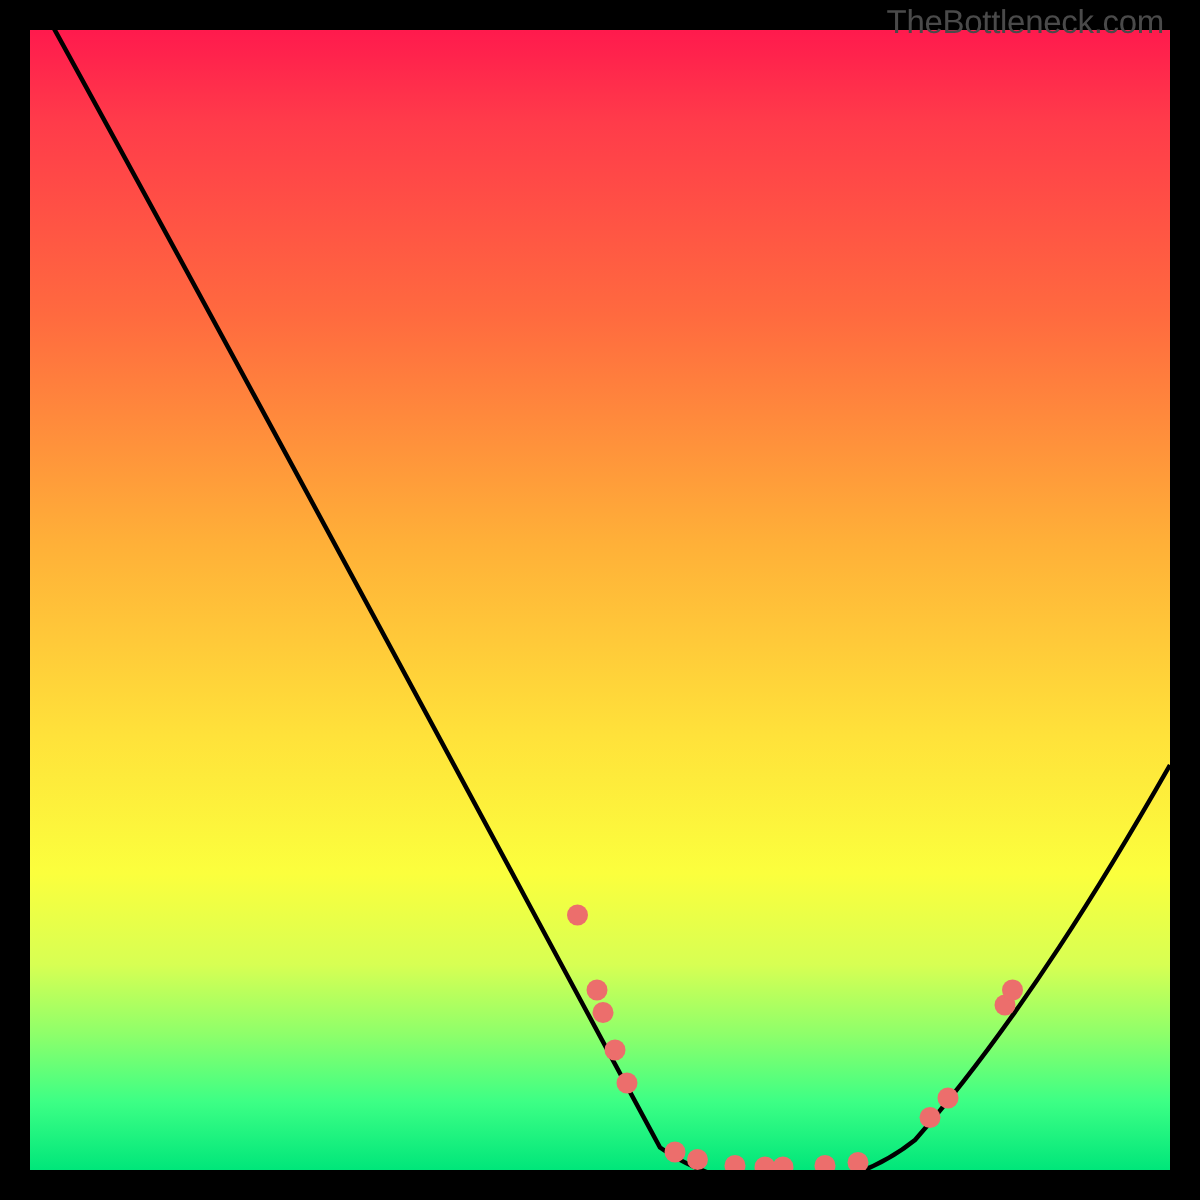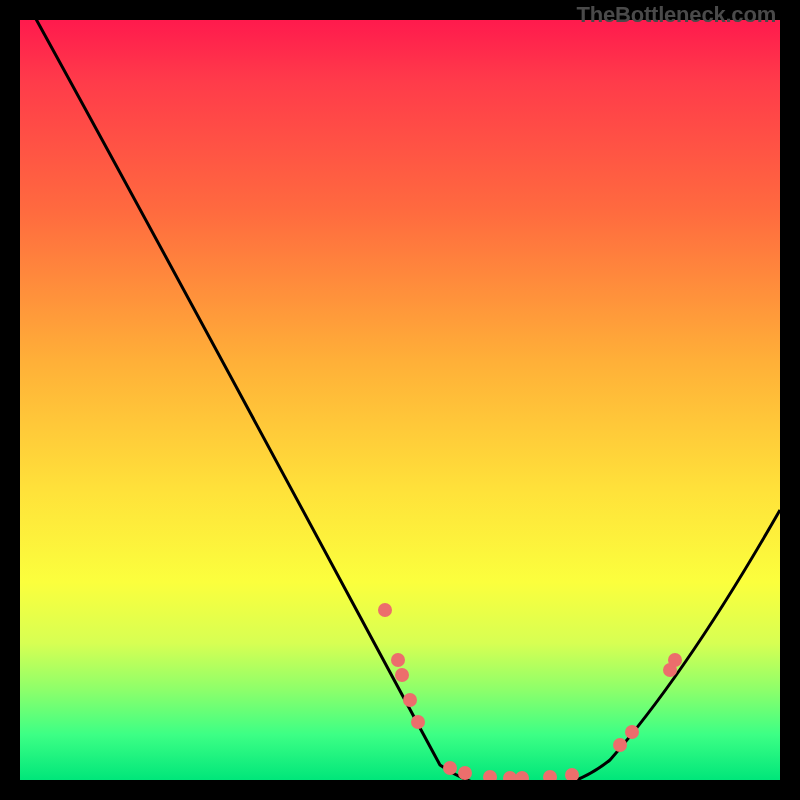--- a/index.html
+++ b/index.html
@@ -37,21 +37,21 @@
       #8fff6a 88%,
       #3dff85 94%,
       #00e67a 100%);
   }
   .watermark {
     position: absolute;
     top: 2px;
     right: 24px;
     color: #4a4a4a;
     font-size: 22px;
-    font-weight: 700;
+    font-weight: 400;
     letter-spacing: -0.2px;
     z-index: 30;
   }
   svg.curve {
     position: absolute;
     left: 0;
     top: 0;
     width: 760px;
     height: 760px;
     z-index: 20;

